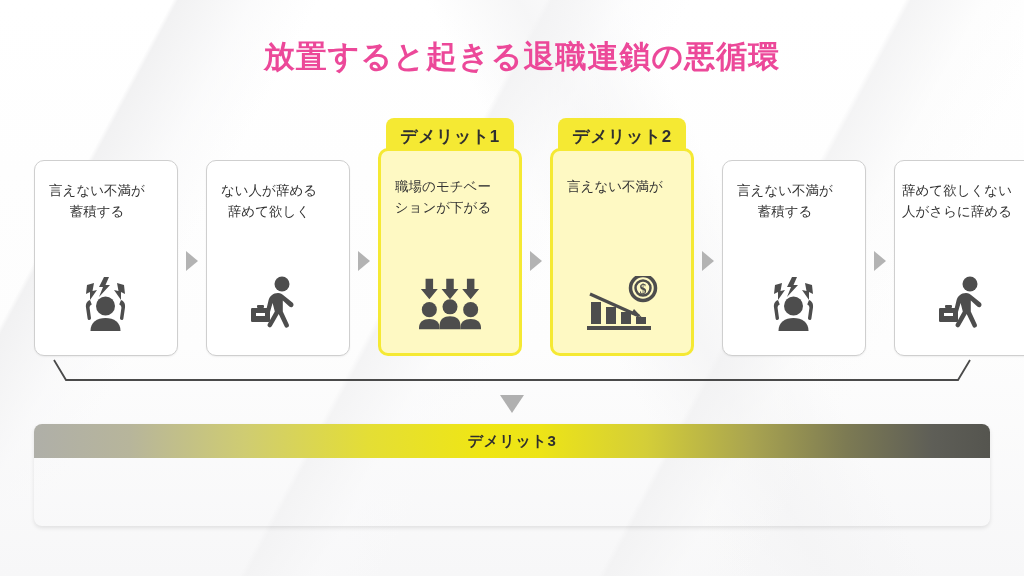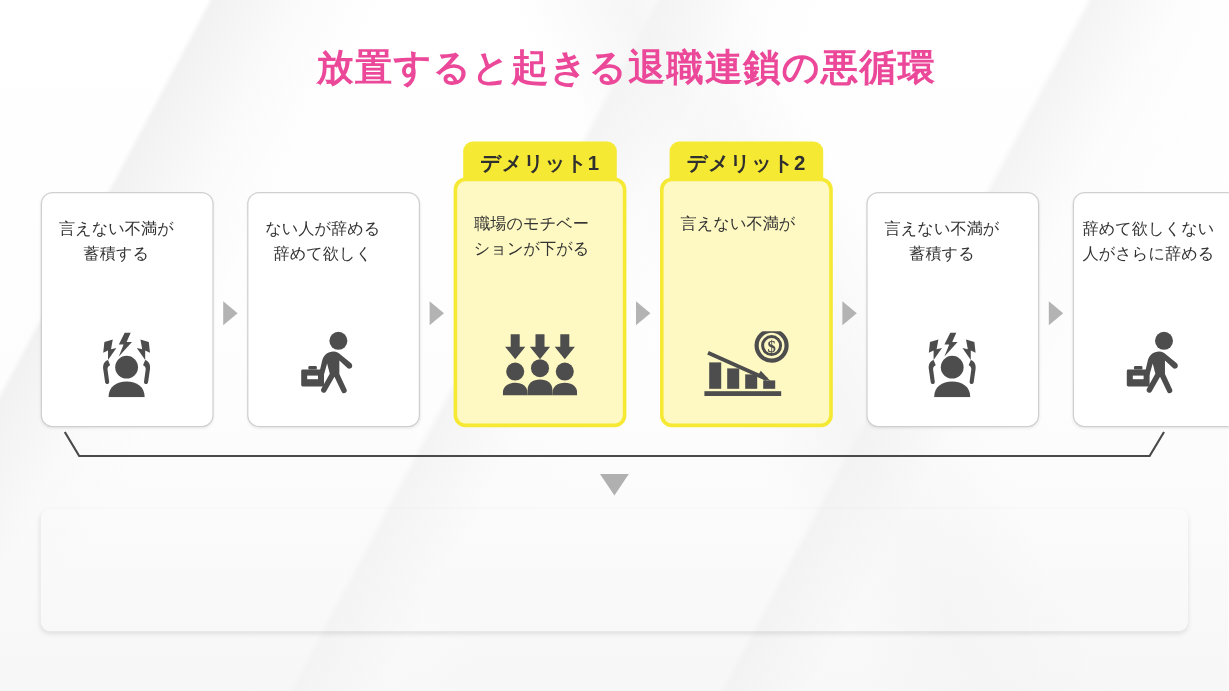--- a/index.html
+++ b/index.html
@@ -401,15 +401,16 @@
     </svg>
   </div>
 
   <div id="down-arrow">
     <svg width="26" height="20" viewBox="0 0 26 20">
         <polygon points="1,1 25,1 13,19" fill="#b0b0b0"></polygon>
       </svg>
   </div>
 
   <div id="bottom-banner">
+    <div id="banner-header">デメリット3</div>
   </div>
 
 </div>
 
 </body></html>

